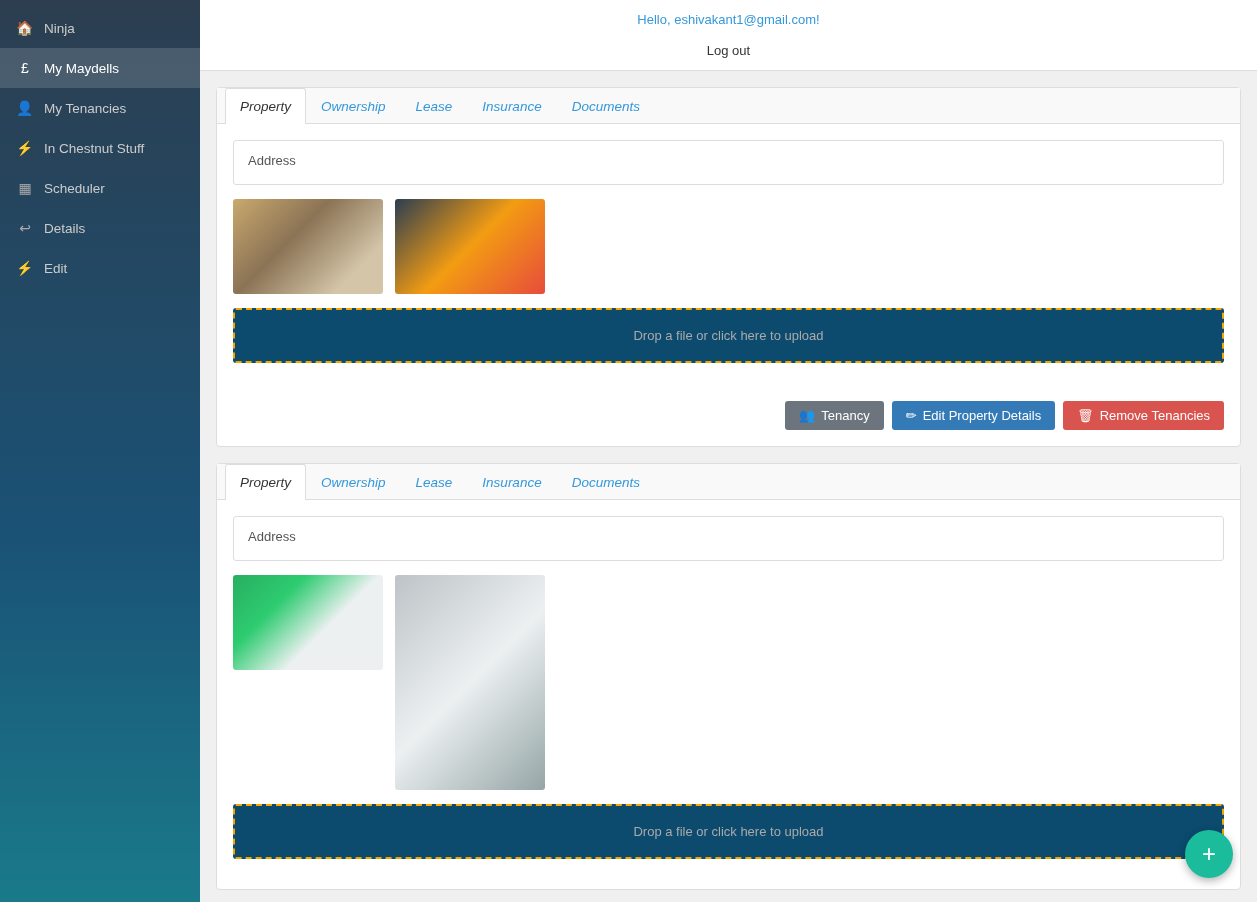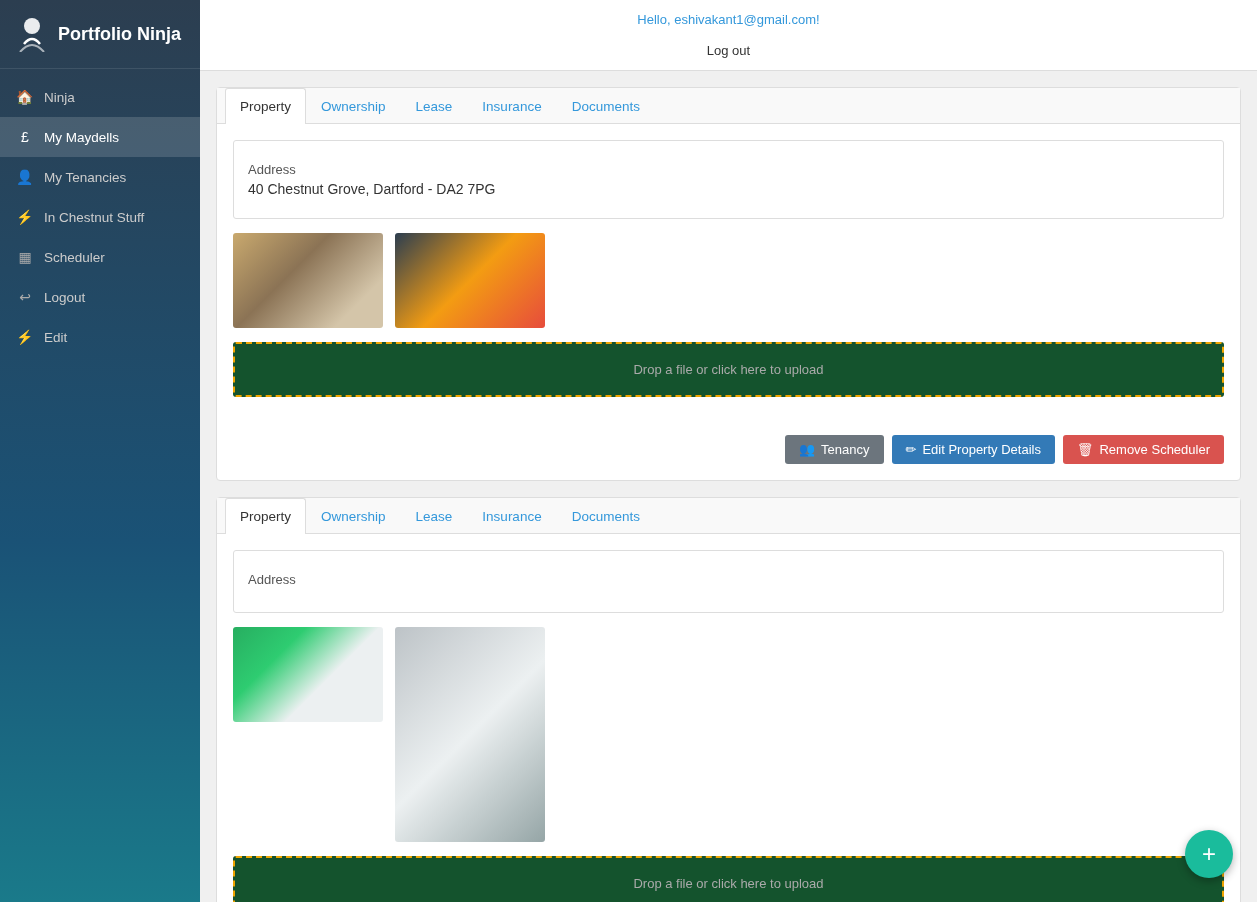--- a/index.html
+++ b/index.html
@@ -83,37 +83,38 @@
     }
     .tab {
       padding: 10px 14px;
       cursor: pointer;
       font-size: 13.5px;
       color: #555;
       border: 1px solid transparent;
       border-bottom: none;
       margin-bottom: -1px;
       border-radius: 3px 3px 0 0;
+      font-style: italic;
     }
     .tab.active {
       background: white;
       border-color: #ddd;
       color: #333;
       font-weight: normal;
     }
     .tab.link-style { color: #3498db; }
 
     
     .card-body { padding: 16px; }
 
     
     .address-section {
       border: 1px solid #ddd;
       border-radius: 3px;
-      padding: 21px 14px;
+      padding: 12px 14px;
       margin-bottom: 14px;
     }
     .address-label { font-size: 13px; color: #555; margin-bottom: 4px; font-weight: normal; }
     .address-value { font-size: 14px; color: #333; }
 
     
     .images-grid {
       display: flex;
       gap: 12px;
       flex-wrap: wrap;
@@ -128,21 +129,21 @@
       display: flex;
       align-items: center;
       justify-content: center;
       font-size: 11px;
       color: #888;
     }
 
     
     .upload-area {
       border: 2px dashed #f0a500;
-      background: #14532d;
+      background: #0c4a6e;
       border-radius: 3px;
       padding: 18px;
       text-align: center;
       color: #aaa;
       font-size: 13px;
       margin-bottom: 14px;
       cursor: pointer;
     }
 
     
@@ -199,28 +200,20 @@
     
     .img-living-room { background: linear-gradient(135deg, #c9a96e 0%, #8b7355 40%, #d4c5a9 80%); }
     .img-city { background: linear-gradient(135deg, #2c3e50 0%, #f39c12 50%, #e74c3c 100%); }
     .img-house-exterior { background: linear-gradient(135deg, #27ae60 0%, #2ecc71 30%, #ecf0f1 60%); }
     .img-white-house { background: linear-gradient(135deg, #bdc3c7 0%, #ecf0f1 50%, #95a5a6 100%); }
   </style>
 </head>
 <body>
 
 <nav class="sidebar">
-  <div class="sidebar-logo">
-    <svg class="logo-icon" viewBox="0 0 36 36" fill="none" xmlns="http://www.w3.org/2000/svg">
-      <circle cx="18" cy="10" r="8" fill="white" opacity="0.9"></circle>
-      <path d="M10 28 Q18 18 26 28" stroke="white" stroke-width="2.5" fill="none"></path>
-      <path d="M6 36 Q18 22 30 36" stroke="white" stroke-width="2" fill="none" opacity="0.6"></path>
-    </svg>
-    <span>Portfolio Ninja</span>
-  </div>
   <div class="sidebar-nav">
     <a class="nav-item">
       <span class="nav-icon">🏠</span>
       <span>Ninja</span>
     </a>
     <a class="nav-item active">
       <span class="nav-icon">£</span>
       <span>My Maydells</span>
     </a>
     <a class="nav-item">
@@ -230,21 +223,21 @@
     <a class="nav-item">
       <span class="nav-icon">⚡</span>
       <span>In Chestnut Stuff</span>
     </a>
     <a class="nav-item">
       <span class="nav-icon">▦</span>
       <span>Scheduler</span>
     </a>
     <a class="nav-item">
       <span class="nav-icon">↩</span>
-      <span>Logout</span>
+      <span>Details</span>
     </a>
     <a class="nav-item">
       <span class="nav-icon">⚡</span>
       <span>Edit</span>
     </a>
   </div>
 </nav>
 
 <div class="main-content">
 
@@ -257,40 +250,39 @@
     <div class="tabs">
       <div class="tab active">Property</div>
       <div class="tab link-style">Ownership</div>
       <div class="tab link-style">Lease</div>
       <div class="tab link-style">Insurance</div>
       <div class="tab link-style">Documents</div>
     </div>
     <div class="card-body">
       <div class="address-section">
         <div class="address-label">Address</div>
-        <div class="address-value">40 Chestnut Grove, Dartford - DA2 7PG</div>
       </div>
       <div class="images-grid">
         <div class="img-placeholder img-living-room" title="Living room interior"></div>
         <div class="img-placeholder img-city" title="City building exterior"></div>
       </div>
       <div class="upload-area">Drop a file or click here to upload</div>
     </div>
     <div class="card-actions">
       <button class="btn btn-default">
         <span>👥</span>
         <span>Tenancy</span>
       </button>
       <button class="btn btn-primary">
         <span>✏</span>
         <span>Edit Property Details</span>
       </button>
       <button class="btn btn-danger">
         <span>🗑</span>
-        <span>Remove Scheduler</span>
+        <span>Remove Tenancies</span>
       </button>
     </div>
   </div>
 
   <div class="property-card">
     <div class="tabs">
       <div class="tab active">Property</div>
       <div class="tab link-style">Ownership</div>
       <div class="tab link-style">Lease</div>
       <div class="tab link-style">Insurance</div>

